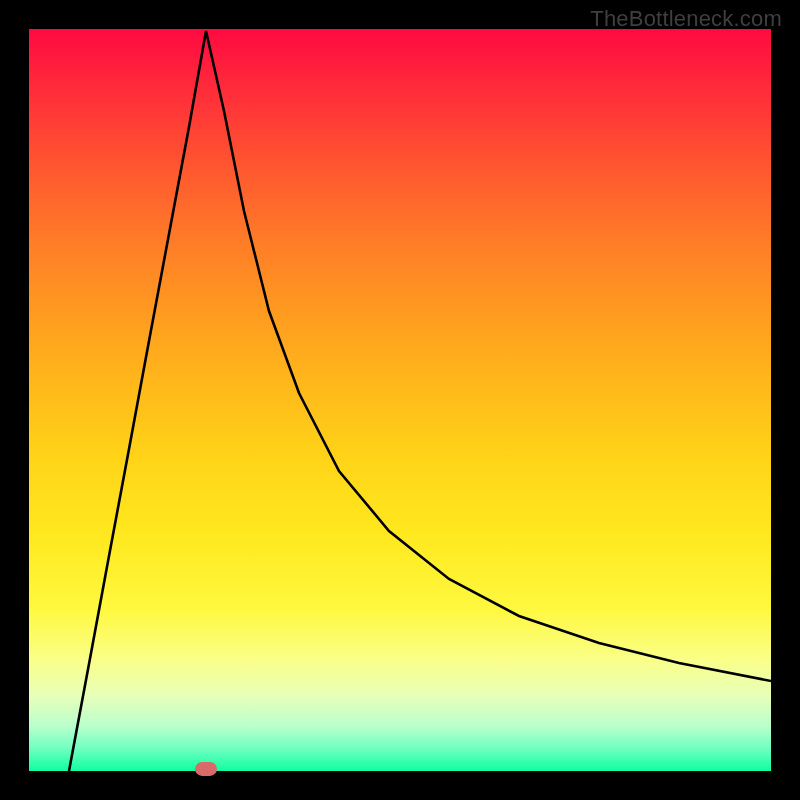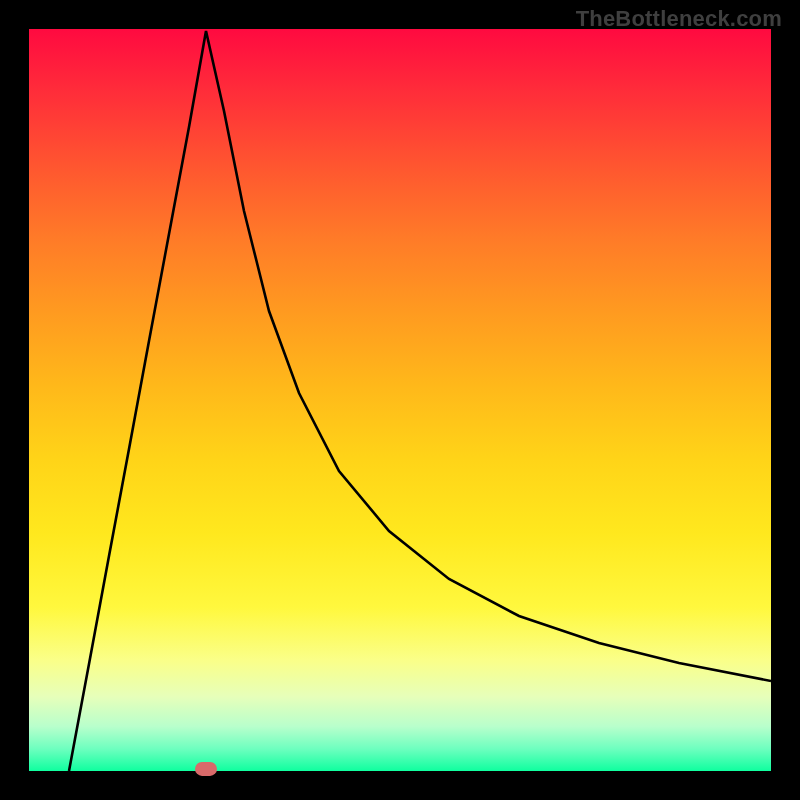--- a/index.html
+++ b/index.html
@@ -10,21 +10,21 @@
     position: relative;
     font-family: Arial, sans-serif;
     overflow: hidden;
   }
   .watermark {
     position: absolute;
     top: 6px;
     right: 18px;
     color: #3f3f3f;
     font-size: 22px;
-    font-weight: 700;
+    font-weight: 400;
     z-index: 10;
     letter-spacing: 0.2px;
   }
   .plot-area {
     position: absolute;
     left: 29px;
     top: 29px;
     width: 742px;
     height: 742px;
     background: linear-gradient(to bottom,

